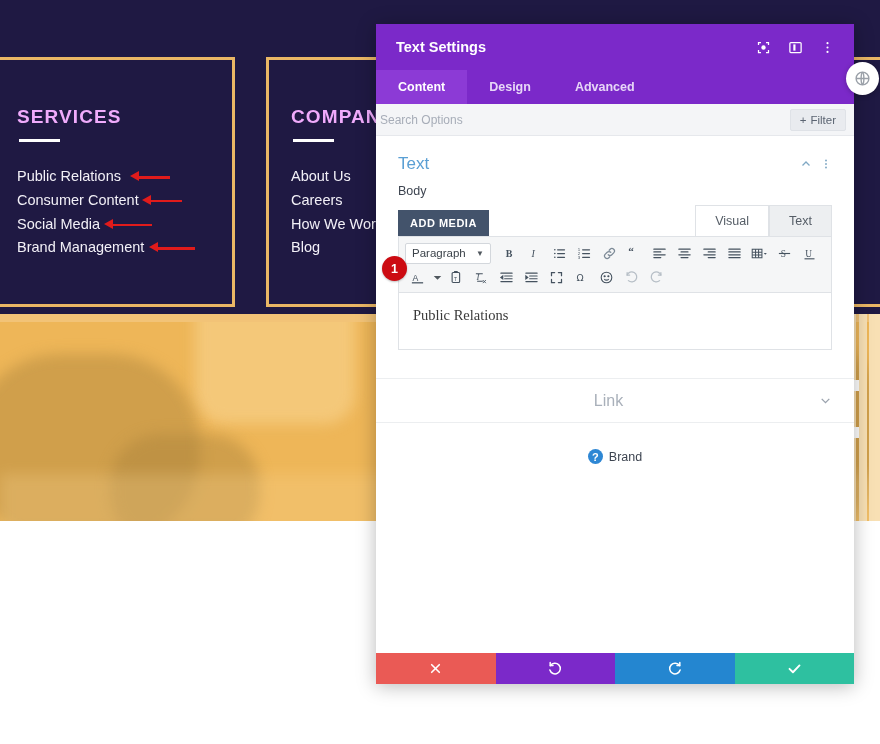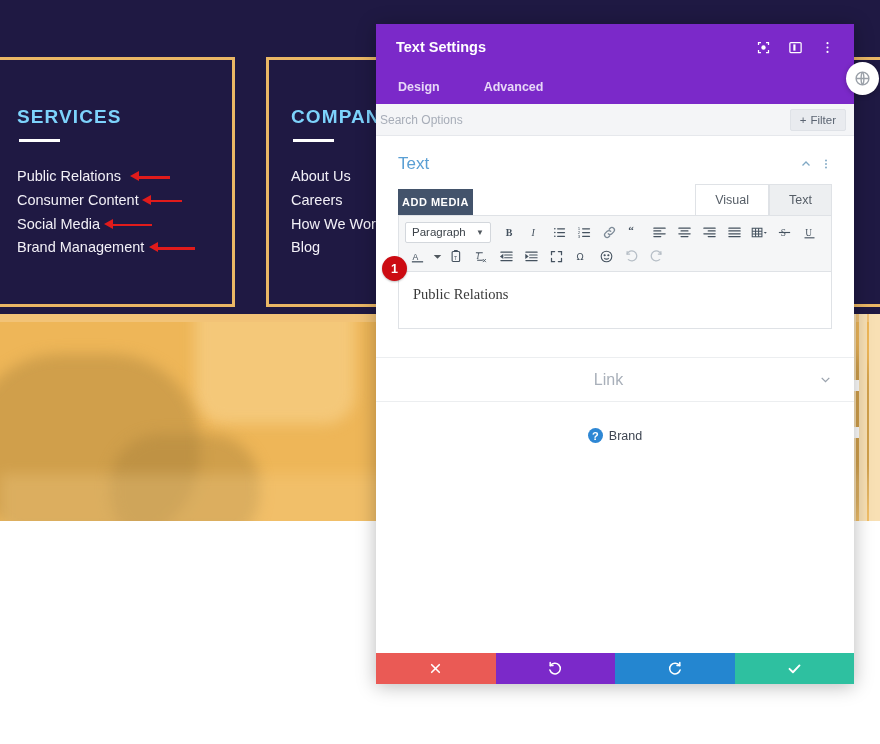--- a/index.html
+++ b/index.html
@@ -23,21 +23,21 @@
     position: absolute; top: 57px; height: 250px;
     border: 3px solid #eab765;
   }
   .fcol-1 { left: -8px; width: 243px; }
   .fcol-2 { left: 266px; width: 243px; }
   .fcol-3 { left: 540px; width: 243px; }
   .fcol-4 { left: 814px; width: 243px; }
 
   .fcol-inner { padding: 46px 0 0 22px; }
   .fcol-title {
-    color: #7dd3fc; font-weight: bold; font-size: 19px;
+    color: #f0abfc; font-weight: bold; font-size: 19px;
     letter-spacing: 1.1px; font-family: "Liberation Sans", sans-serif;
   }
   .fcol-rule {
     width: 41px; height: 3px; background: #ffffff;
     margin: 11px 0 23px 2px;
   }
   .fcol-link {
     color: #f2f0f7; font-size: 14.5px; line-height: 23.8px;
     position: relative; white-space: nowrap;
   }
@@ -154,21 +154,21 @@
 
   .field-label {
     font-size: 12.5px; color: #3d4450; padding: 0 22px 7px 22px;
   }
 
   .editor-wrap { padding: 0 22px; }
 
   .editor-top { display: flex; align-items: flex-end; }
   .add-media {
     background: #43536b; color: #ffffff; font-size: 11px; font-weight: bold;
-    letter-spacing: .5px; padding: 7px 4px; border: 0; cursor: pointer;
+    letter-spacing: .5px; padding: 7px 12px; border: 0; cursor: pointer;
     font-family: "Liberation Sans", sans-serif;
   }
   .ed-tabs { margin-left: auto; display: flex; align-items: flex-end; }
   .ed-tab {
     font-size: 12.5px; color: #555d66; padding: 8px 19px;
     border: 1px solid #dfe2e6; border-bottom: 0; background: #edeff1;
     cursor: pointer;
   }
   .ed-tab.active { background: #ffffff; }
 
@@ -363,20 +363,21 @@
       <div class="hdr-icon">
         <svg width="15" height="15" viewBox="0 0 24 24" fill="#ffffff">
           <circle cx="12" cy="5" r="1.7"></circle>
             <circle cx="12" cy="12" r="1.7"></circle>
             <circle cx="12" cy="19" r="1.7"></circle>
         </svg>
       </div>
     </div>
 
     <div class="tabs">
+      <div class="tab active">Content</div>
       <div class="tab">Design</div>
       <div class="tab">Advanced</div>
     </div>
 
     <div class="searchbar">
       <input class="search-input" type="text" placeholder="Search Options" style="">
       <div class="filter-btn">
         <span>+</span>
         <span>Filter</span>
       </div>
@@ -393,20 +394,21 @@
         </div>
         <div class="sect-ic">
           <svg width="12" height="12" viewBox="0 0 24 24" fill="#7fa8c4">
             <circle cx="12" cy="5" r="1.9"></circle>
               <circle cx="12" cy="12" r="1.9"></circle>
               <circle cx="12" cy="19" r="1.9"></circle>
           </svg>
         </div>
       </div>
 
+      <div class="field-label">Body</div>
 
       <div class="editor-wrap">
 
         <div class="editor-top">
           <button class="add-media">ADD MEDIA</button>
           <div class="ed-tabs">
             <div class="ed-tab active">Visual</div>
             <div class="ed-tab">Text</div>
           </div>
         </div>

